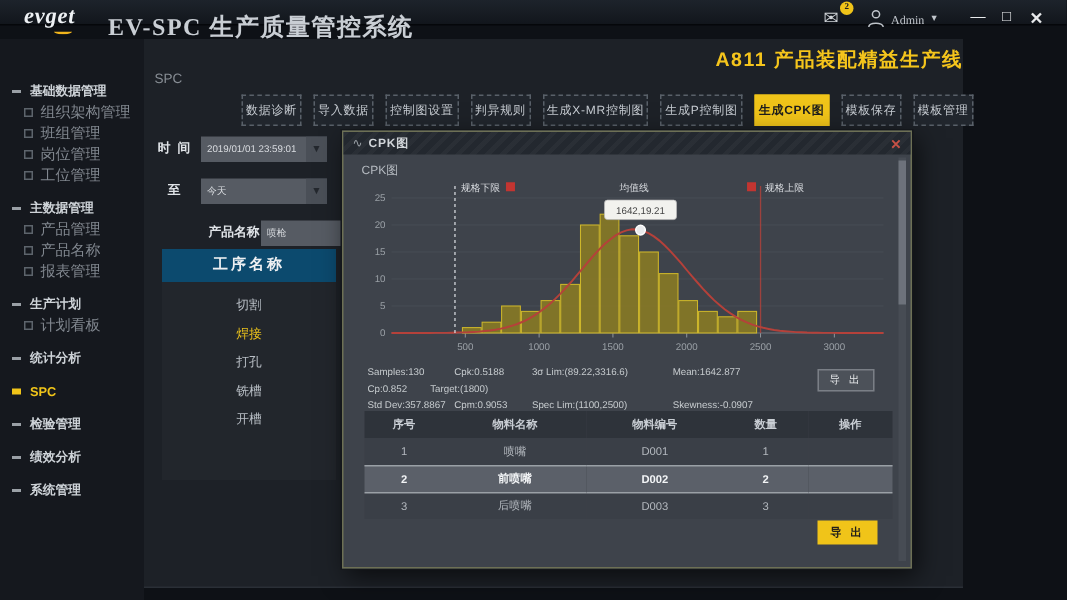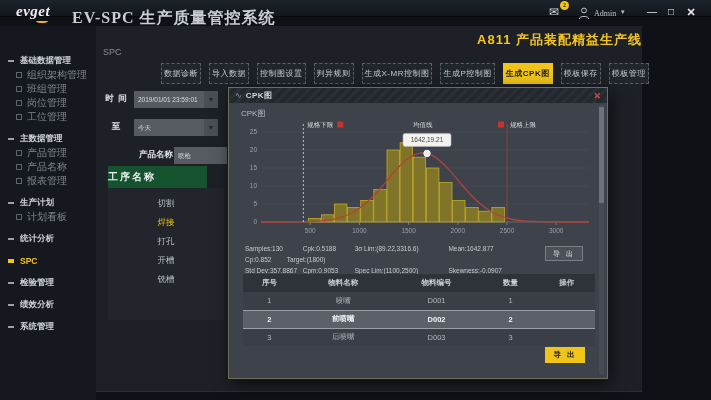--- a/index.html
+++ b/index.html
@@ -53,22 +53,22 @@
   .tb-btn.active { background:#f0c419; color:#1d1d1d; border:1px solid #f0c419; font-weight:bold; }
 
   
   .f-row { position:absolute; left:98px; height:18px; display:flex; align-items:center; }
   .f-label { width:36px; font-size:8.5px; font-weight:bold; color:#dfe3e7; text-align:center;
     white-space:pre; }
   .f-select { position:relative; width:84px; height:17px; background:#565b63; color:#d9dce0;
     font-size:6.5px; line-height:17px; padding-left:4px; white-space:nowrap; overflow:hidden; }
   .f-select .chev { position:absolute; right:0; top:0; width:14px; height:17px; background:#4a4f57;
     color:#24282e; font-size:7px; text-align:center; line-height:17px; }
-  .proc-header { position:absolute; left:108px; top:166px; width:99px; height:22px;
-    background:#14532d; color:#eef0f2; font-size:10px; font-weight:bold; text-align:left;
+  .proc-header { position:absolute; left:108px; top:166px; width:116px; height:22px;
+    background:#0c4a6e; color:#eef0f2; font-size:10px; font-weight:bold; text-align:center;
     line-height:22px; letter-spacing:2px; }
   .proc-list { position:absolute; left:108px; top:188px; width:116px; height:132px;
     background:#22262c; padding-top:6px; }
   .proc-item { height:19px; text-align:center; font-size:8.5px; color:#b9bfc6; line-height:19px; }
   .proc-item.selected { color:#e8c01c; }
 
   
   .modal { position:absolute; left:228px; top:87px; width:380px; height:292px;
     background:#3e434b; border:1px solid #6d7055;
     box-shadow:0 0 0 1px #14171b, 3px 5px 16px rgba(0,0,0,.65); }
@@ -222,22 +222,22 @@
   </div>
   <div class="f-row" style="top:146px;margin-left:40px;">
     <span class="f-label">产品名称</span>
     <span class="f-select"><span>喷枪</span><span class="chev">▼</span></span>
   </div>
   <div class="proc-header">工序名称</div>
   <div class="proc-list">
     <div class="proc-item">切割</div>
     <div class="proc-item selected">焊接</div>
     <div class="proc-item">打孔</div>
+    <div class="proc-item">铣槽</div>
     <div class="proc-item">开槽</div>
-    <div class="proc-item">铣槽</div>
   </div>
 
   <div class="modal">
     <div class="modal-header">
       <span class="modal-hicon">∿</span>
       <span class="modal-title">CPK图</span>
       <span class="modal-close">✕</span>
     </div>
     <div class="chart-title">CPK图</div>
     <svg id="cpk-chart" width="364" height="122" viewBox="0 0 364 122">

